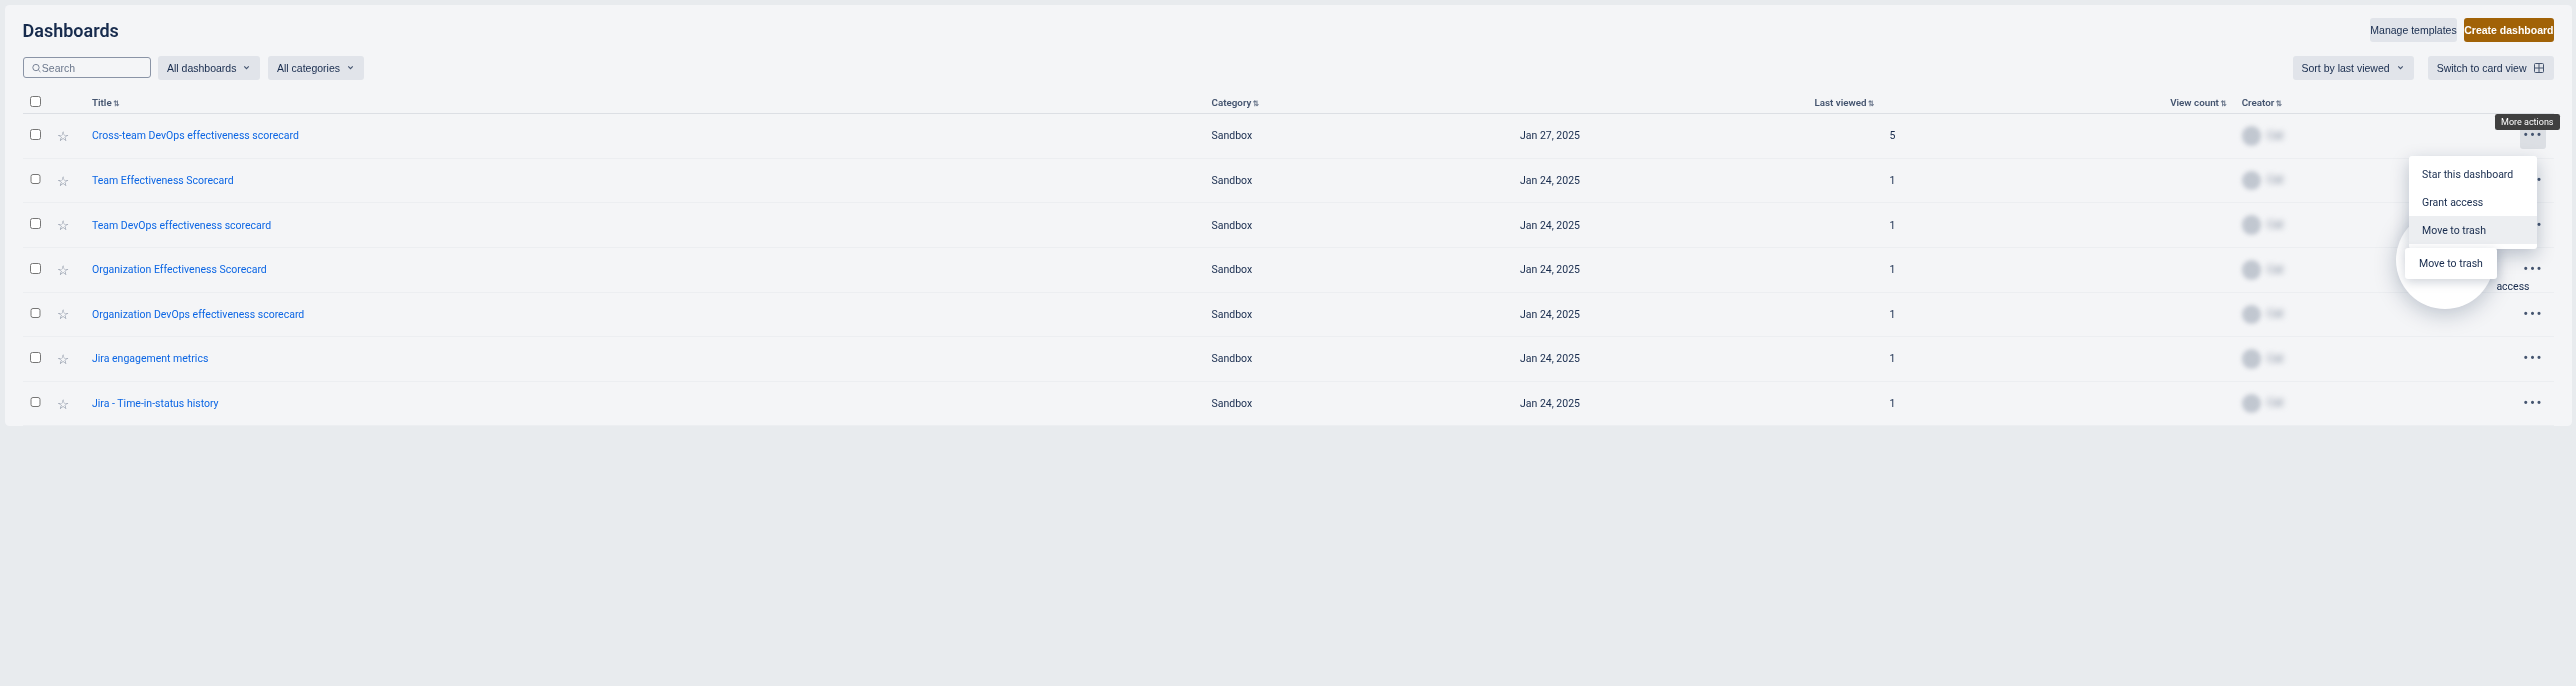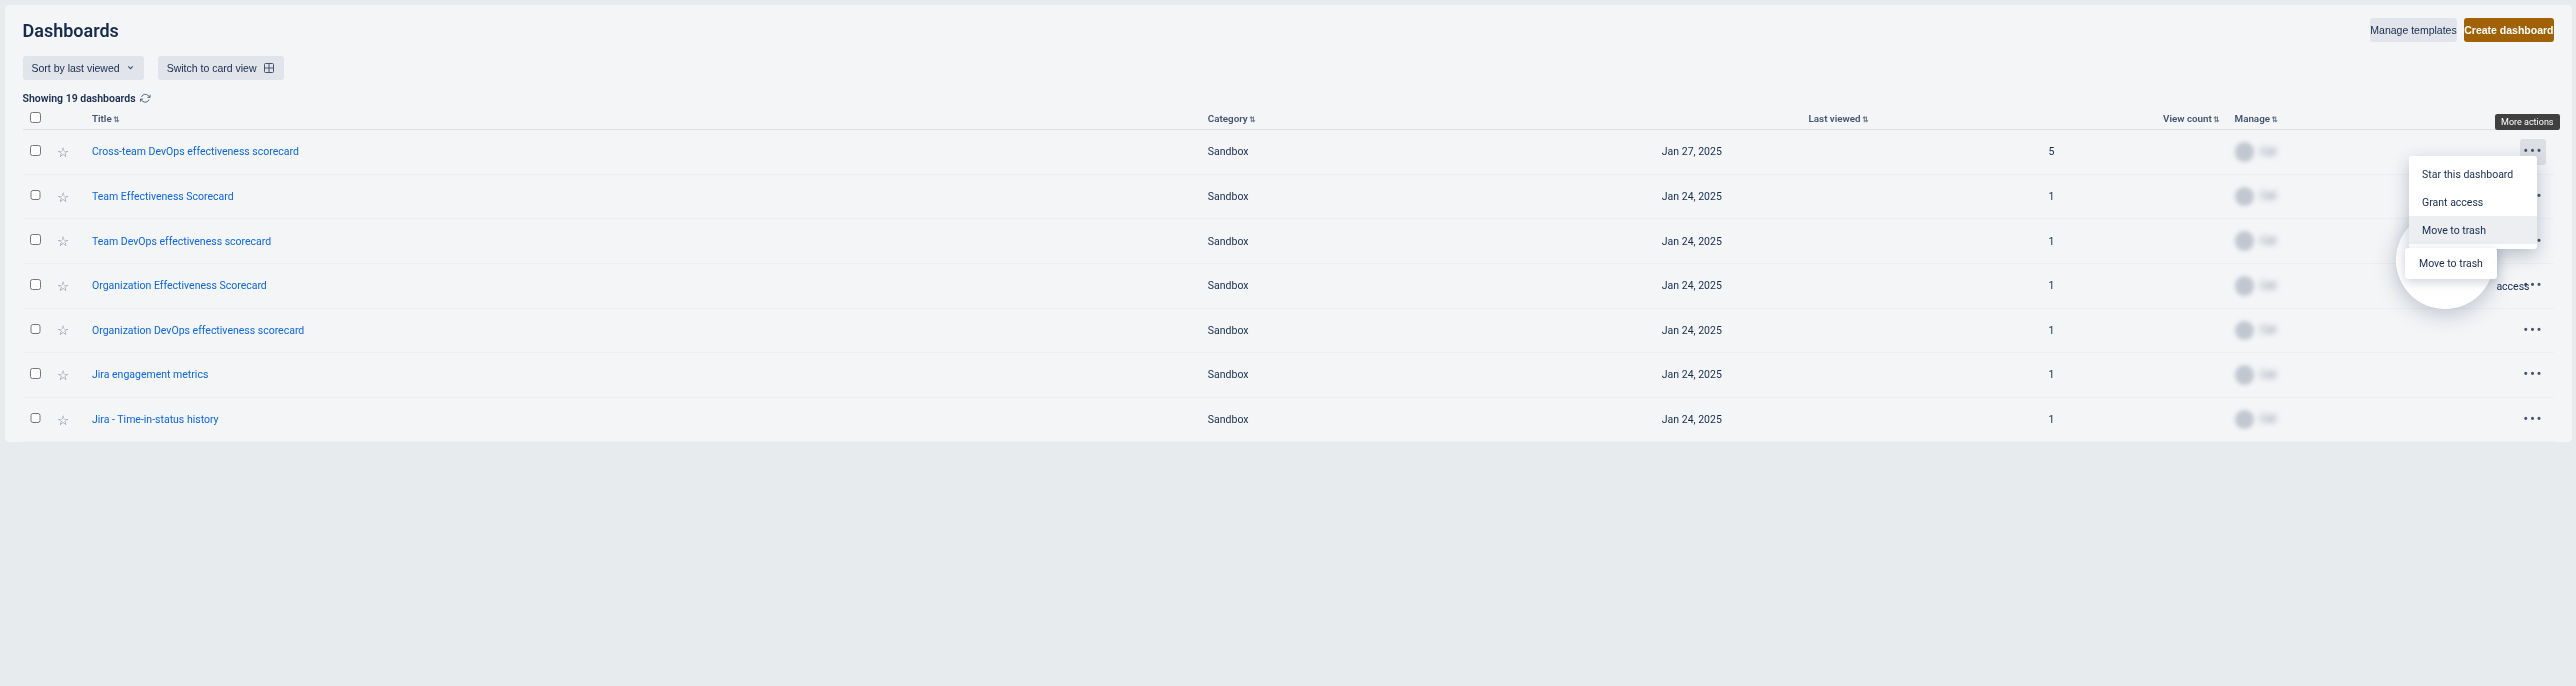--- a/index.html
+++ b/index.html
@@ -101,21 +101,21 @@
   padding: 4.5px 7.5px;
   border-bottom: 1.5px solid #dcdfe4;
 }
 thead th.right { text-align: right; }
 tbody td {
   padding: 9px 7.5px;
   border-bottom: 0.8px solid #eceef1;
   vertical-align: middle;
   font-size: 10.5px;
 }
-tbody td.right { text-align: center; }
+tbody td.right { text-align: left; }
 .link { color: #0c66e4; cursor: pointer; }
 .star {
   color: #6b778c;
   cursor: pointer;
   font-size: 13.6px;
   display: inline-flex;
 }
 .cb-cell { width: 27px; }
 .star-cell { width: 35px; }
 .chk {
@@ -229,57 +229,70 @@
 
   <div class="header-row">
     <h1>Dashboards</h1>
     <div class="header-actions">
       <button class="btn btn-subtle">Manage templates</button>
       <button class="btn btn-primary">Create dashboard</button>
     </div>
   </div>
 
   <div class="controls-row">
+    <div class="controls-left">
+      <div class="search-box">
+        <svg width="12" height="12" viewBox="0 0 24 24" fill="none" stroke="#6b778c" stroke-width="2">
+            <circle cx="11" cy="11" r="7"></circle>
+            <line x1="21" y1="21" x2="16.65" y2="16.65"></line>
+          </svg>
+        <input type="text" placeholder="Search" style="">
+      </div>
+      <button class="filter-btn">
+        <span>All dashboards</span>
+        <svg class="chev" width="9" height="9" viewBox="0 0 24 24" fill="none" stroke="#44546f" stroke-width="3">
+            <polyline points="6 9 12 15 18 9"></polyline>
+          </svg>
+      </button>
+      <button class="filter-btn">
+        <span>All categories</span>
+        <svg class="chev" width="9" height="9" viewBox="0 0 24 24" fill="none" stroke="#44546f" stroke-width="3">
+            <polyline points="6 9 12 15 18 9"></polyline>
+          </svg>
+      </button>
+    </div>
     <div class="controls-right">
       <button class="filter-btn">
         <span>Sort by last viewed</span>
         <svg class="chev" width="9" height="9" viewBox="0 0 24 24" fill="none" stroke="#44546f" stroke-width="3">
             <polyline points="6 9 12 15 18 9"></polyline>
           </svg>
       </button>
       <button class="switch-btn">
         <span>Switch to card view</span>
         <svg width="12" height="12" viewBox="0 0 24 24" fill="none" stroke="#44546f" stroke-width="2">
             <rect x="3" y="3" width="18" height="18" rx="2"></rect>
             <line x1="12" y1="3" x2="12" y2="21"></line>
             <line x1="3" y1="12" x2="21" y2="12"></line>
           </svg>
       </button>
     </div>
   </div>
 
-  <div class="summary">
-    <span>Showing 19 dashboards</span>
-    <svg width="10.5" height="10.5" viewBox="0 0 24 24" fill="none" stroke="#44546f" stroke-width="2">
-        <polyline points="23 4 23 10 17 10"></polyline>
-        <polyline points="1 20 1 14 7 14"></polyline>
-        <path d="M3.51 9a9 9 0 0 1 14.85-3.36L23 10M1 14l4.64 4.36A9 9 0 0 0 20.49 15"></path>
-      </svg>
-  </div>
 
   <table>
     <thead>
       <tr>
         <th class="cb-cell"><input type="checkbox" class="chk" style=""></th>
         <th class="star-cell"></th>
         <th><span>Title</span><span class="sort-ic">⇅</span></th>
         <th><span>Category</span><span class="sort-ic">⇅</span></th>
         <th class="right"><span>Last viewed</span><span class="sort-ic">⇅</span></th>
         <th class="right"><span>View count</span><span class="sort-ic">⇅</span></th>
-        <th><span>Manage</span><span class="sort-ic">⇅</span></th>
+        <th><span>Creator</span><span class="sort-ic">⇅</span></th>
         <th style="width:38px"></th>
       </tr>
     </thead>
     <tbody id="tbody">
         <tr>
     <td class="cb-cell"><input type="checkbox" class="chk" style=""></td>
     <td class="star-cell"><span class="star">☆</span></td>
     <td><span class="link">Cross-team DevOps effectiveness scorecard</span></td>
     <td>Sandbox</td>
     <td class="right">Jan 27, 2025</td>

